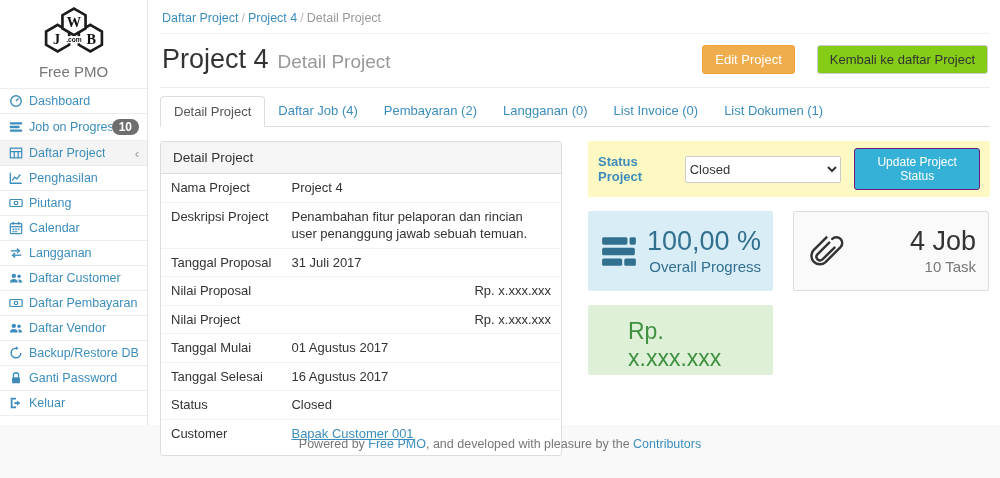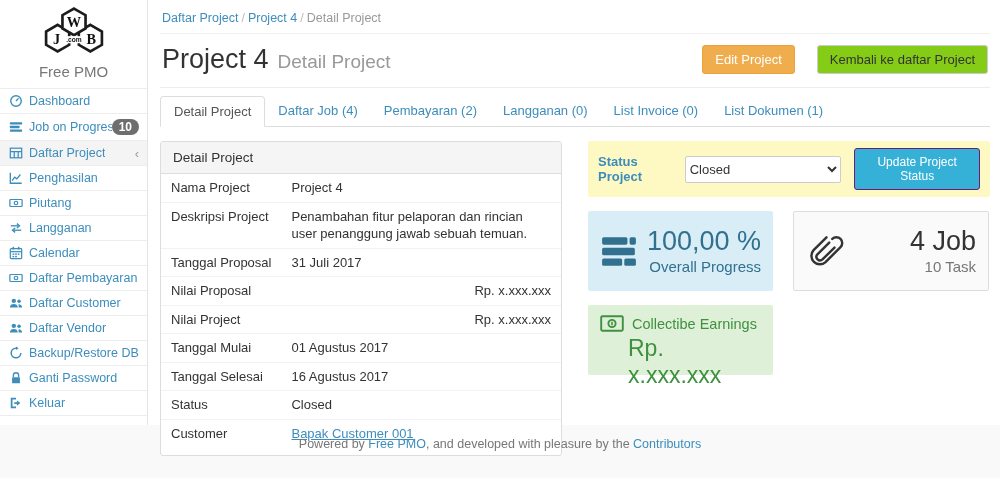--- a/index.html
+++ b/index.html
@@ -175,64 +175,64 @@
           <span class="sicon">
             <svg viewBox="0 0 16 16" fill="none" stroke="currentColor" stroke-width="1.4">
               <rect x="1" y="4" width="14" height="8" rx="1"></rect>
               <circle cx="8" cy="8" r="2"></circle>
             </svg>
           </span>
           <span class="slabel">Piutang</span>
         </li>
         <li class="side-item">
           <span class="sicon">
-            <svg viewBox="0 0 16 16" fill="none" stroke="currentColor" stroke-width="1.5">
-              <path d="M2 5.5h9"></path>
-              <path d="M9 3l3 2.5L9 8"></path>
-              <path d="M14 10.5H5"></path>
-              <path d="M7 8l-3 2.5L7 13"></path>
-            </svg>
-          </span>
-          <span class="slabel">Langganan</span>
-        </li>
-        <li class="side-item">
-          <span class="sicon">
             <svg viewBox="0 0 16 16" fill="currentColor">
               <rect x="1.5" y="3" width="13" height="11.5" rx="1" fill="none" stroke="currentColor" stroke-width="1.4"></rect>
               <path d="M1.5 6.5h13" stroke="currentColor" stroke-width="1.4"></path>
               <rect x="4" y="1" width="1.8" height="3"></rect>
               <rect x="10.2" y="1" width="1.8" height="3"></rect>
               <rect x="4" y="8.5" width="2" height="1.6"></rect>
               <rect x="7" y="8.5" width="2" height="1.6"></rect>
               <rect x="10" y="8.5" width="2" height="1.6"></rect>
               <rect x="4" y="11.3" width="2" height="1.6"></rect>
               <rect x="7" y="11.3" width="2" height="1.6"></rect>
             </svg>
           </span>
           <span class="slabel">Calendar</span>
         </li>
         <li class="side-item">
           <span class="sicon">
-            <svg viewBox="0 0 16 16" fill="none" stroke="currentColor" stroke-width="1.4">
-              <rect x="1" y="4" width="14" height="8" rx="1"></rect>
-              <circle cx="8" cy="8" r="2"></circle>
-            </svg>
-          </span>
-          <span class="slabel">Daftar Pembayaran</span>
+            <svg viewBox="0 0 16 16" fill="none" stroke="currentColor" stroke-width="1.5">
+              <path d="M2 5.5h9"></path>
+              <path d="M9 3l3 2.5L9 8"></path>
+              <path d="M14 10.5H5"></path>
+              <path d="M7 8l-3 2.5L7 13"></path>
+            </svg>
+          </span>
+          <span class="slabel">Langganan</span>
         </li>
         <li class="side-item">
           <span class="sicon">
             <svg viewBox="0 0 16 16" fill="currentColor">
               <circle cx="5.5" cy="5.5" r="2.5"></circle>
               <path d="M1 13c0-2.6 2-3.9 4.5-3.9S10 10.4 10 13z"></path>
               <circle cx="11.5" cy="6" r="2"></circle>
               <path d="M10.9 9.4c2.2.2 4.1 1.3 4.1 3.6h-4z"></path>
             </svg>
           </span>
           <span class="slabel">Daftar Customer</span>
+        </li>
+        <li class="side-item">
+          <span class="sicon">
+            <svg viewBox="0 0 16 16" fill="none" stroke="currentColor" stroke-width="1.4">
+              <rect x="1" y="4" width="14" height="8" rx="1"></rect>
+              <circle cx="8" cy="8" r="2"></circle>
+            </svg>
+          </span>
+          <span class="slabel">Daftar Pembayaran</span>
         </li>
         <li class="side-item">
           <span class="sicon">
             <svg viewBox="0 0 16 16" fill="currentColor">
               <circle cx="5.5" cy="5.5" r="2.5"></circle>
               <path d="M1 13c0-2.6 2-3.9 4.5-3.9S10 10.4 10 13z"></path>
               <circle cx="11.5" cy="6" r="2"></circle>
               <path d="M10.9 9.4c2.2.2 4.1 1.3 4.1 3.6h-4z"></path>
             </svg>
           </span>
@@ -384,30 +384,20 @@
               </svg>
             </span>
             <span class="box-text">
               <div class="box-value">4 Job</div>
               <div class="box-caption">10 Task</div>
             </span>
           </div>
         </div>
 
         <div class="earn-box">
-          <div class="earn-line1">
-            <span class="earn-icon">
-              <svg viewBox="0 0 20 14" fill="none" stroke="currentColor" stroke-width="1.6">
-                <rect x="1" y="1" width="18" height="12" rx="1"></rect>
-                <circle cx="10" cy="7" r="3"></circle>
-                <path d="M10 5.6v2.8" stroke-width="1.3"></path>
-              </svg>
-            </span>
-            <span class="earn-title">Collectibe Earnings</span>
-          </div>
           <div class="earn-value">Rp. x.xxx.xxx</div>
         </div>
 
       </div>
     </div>
   </main>
 </div>
 
 <footer class="footer">
   <span>Powered by </span><a href="#">Free PMO</a><span>, and developed with pleasure by the </span><a href="#">Contributors</a>

